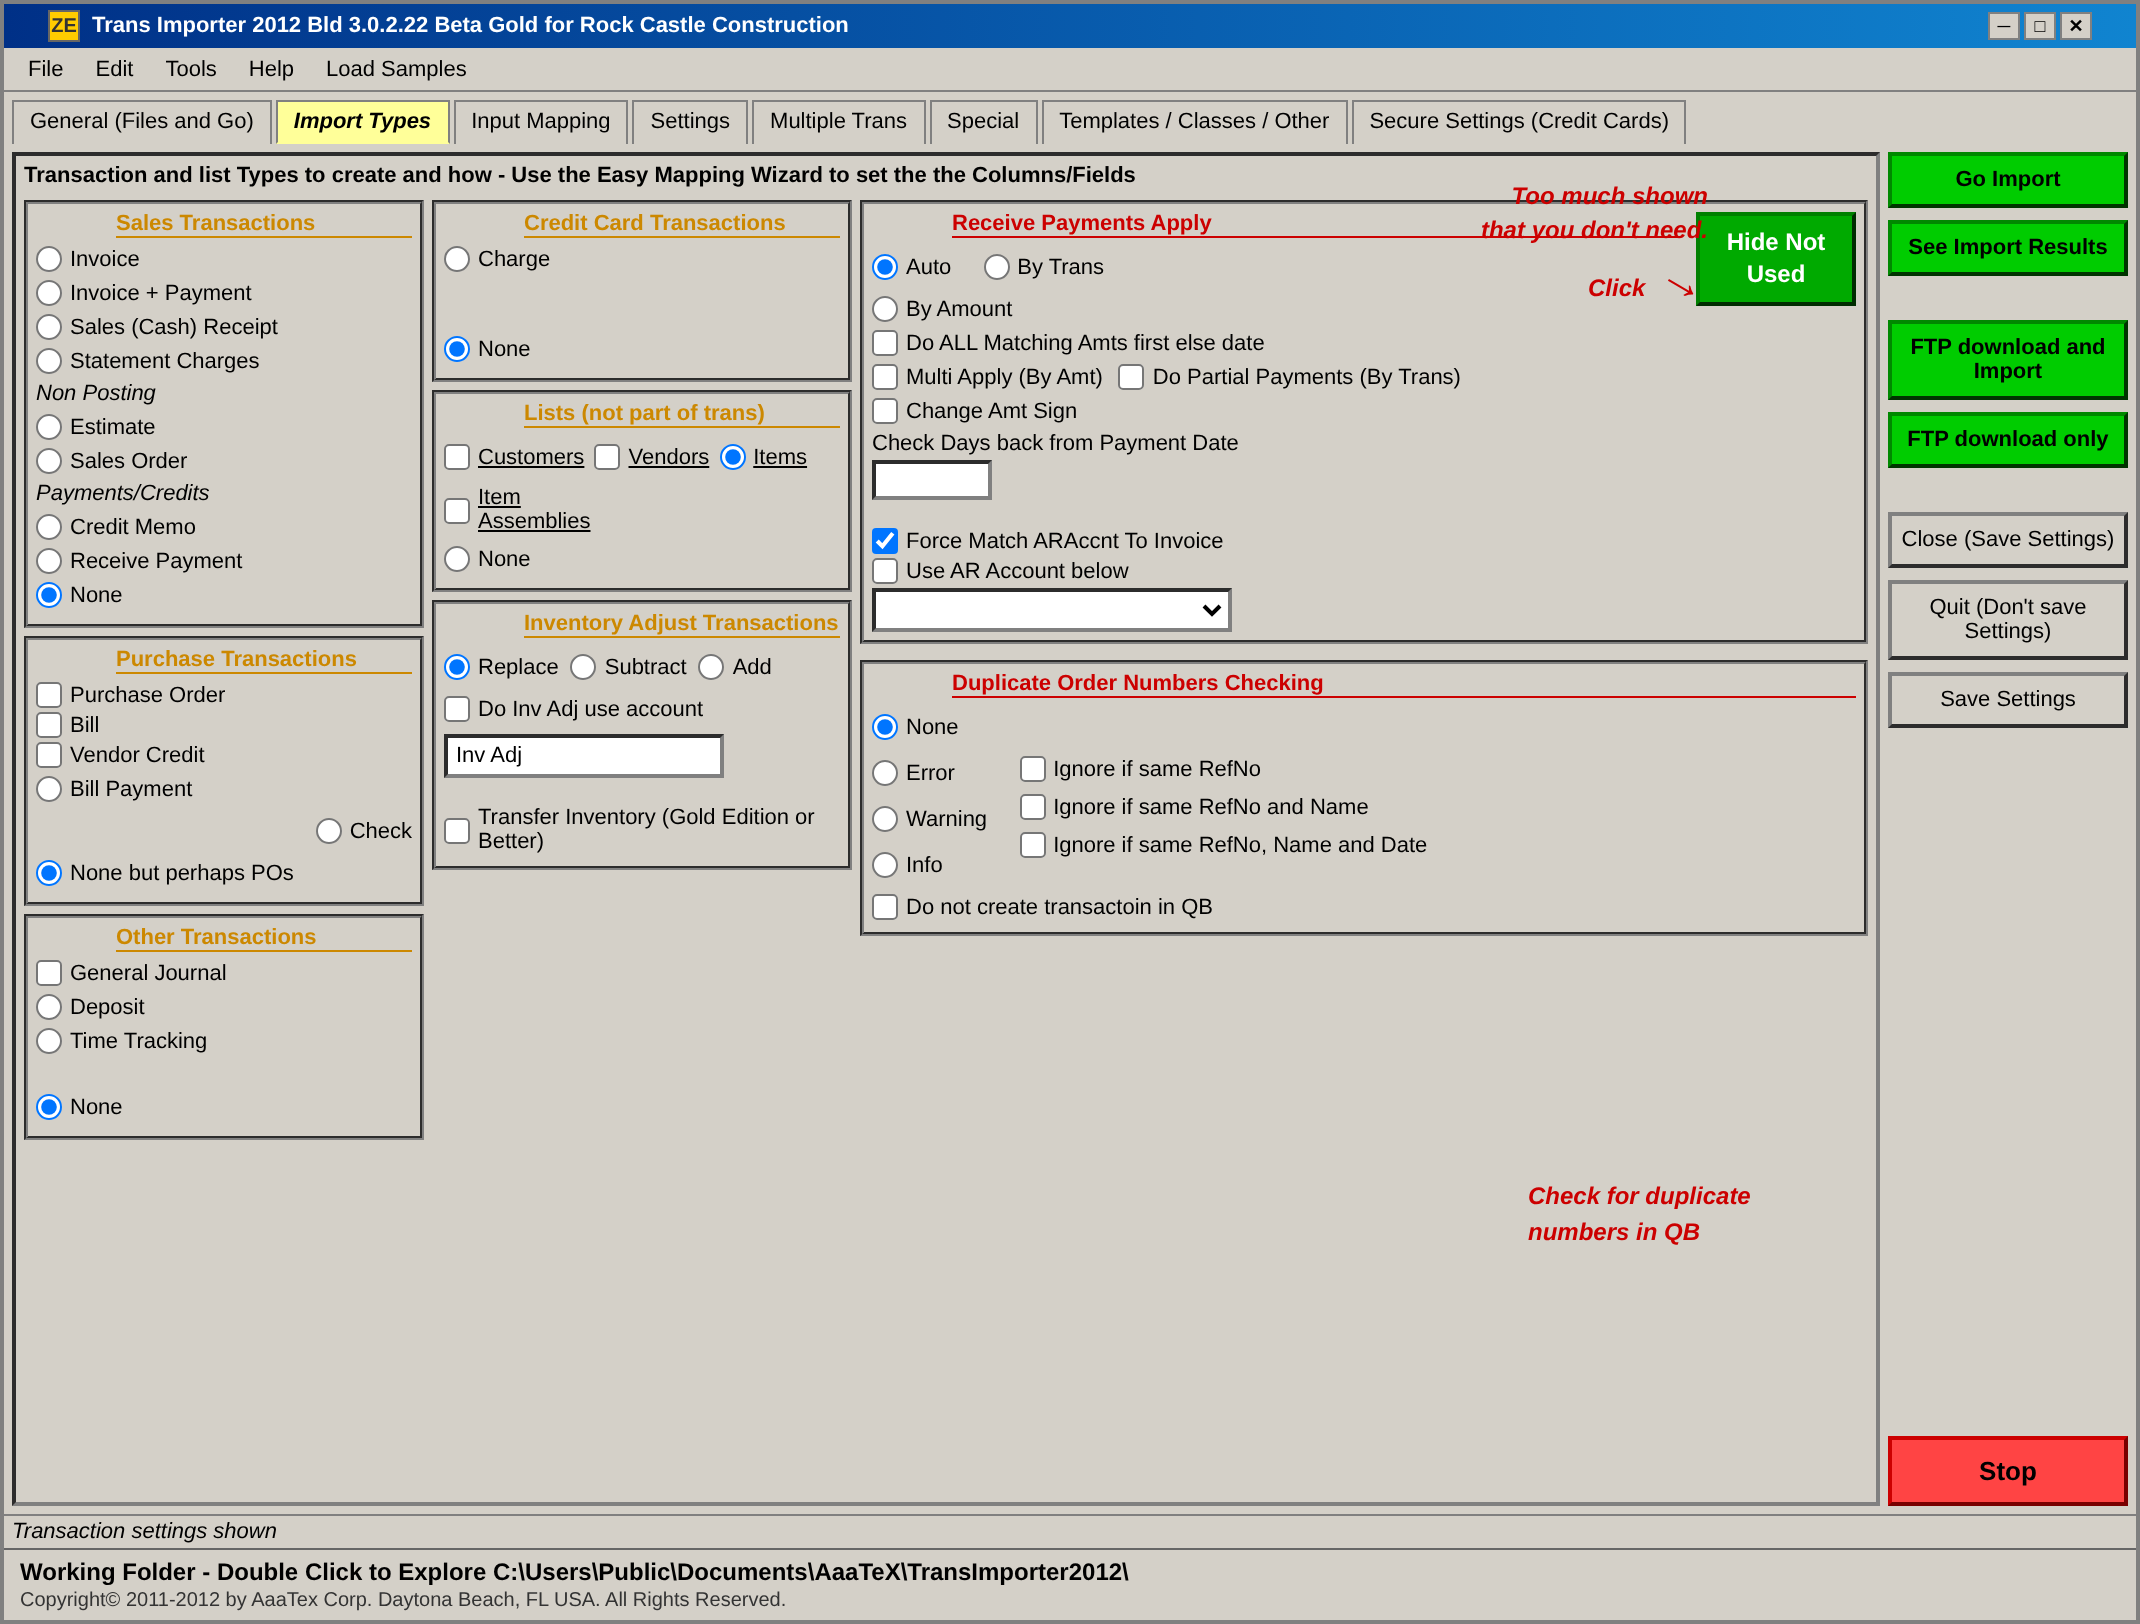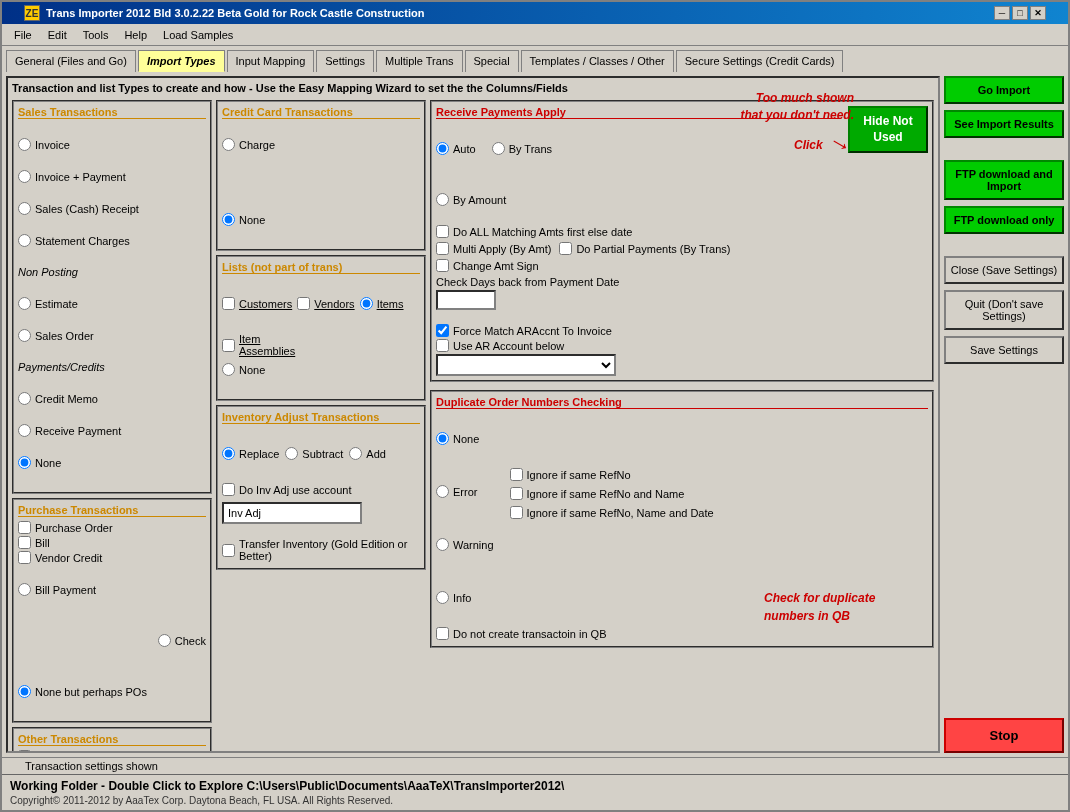--- a/index.html
+++ b/index.html
@@ -27,43 +27,43 @@
     .main-panel-header b { font-weight: bold; }
 
     .columns-area { display: flex; gap: 4px; height: calc(100% - 20px); }
 
     .column { display: flex; flex-direction: column; gap: 4px; }
     .column-left { width: 200px; }
     .column-middle { width: 210px; }
     .column-right { flex: 1; }
 
     .section { border: 2px groove #808080; padding: 4px; background: #d4d0c8; }
-    .section-title { font-weight: bold; color: #000080; background: #d4d0c8; margin-bottom: 4px; font-size: 11px; border-bottom: 1px solid #000080; }
+    .section-title { font-weight: bold; color: #000080; background: #d4d0c8; margin-bottom: 4px; font-size: 11px; border-bottom: 1px solid #000080; margin-left: 40px; }
     .section-title.yellow { color: #cc8800; border-bottom: 1px solid #cc8800; }
 
-    .radio-item { display: flex; align-items: center; gap: 4px; margin: 19px 0; font-size: 11px; cursor: pointer; }
+    .radio-item { display: flex; align-items: center; gap: 4px; margin: 4px 0; font-size: 11px; cursor: pointer; }
     .radio-item input[type=radio] { margin: 0; cursor: pointer; }
     .checkbox-item { display: flex; align-items: center; gap: 4px; margin: 2px 0; font-size: 11px; cursor: pointer; }
     .checkbox-item input[type=checkbox] { margin: 0; cursor: pointer; }
 
     .non-posting { font-style: italic; font-size: 11px; margin: 2px 0 2px 0; }
 
     .hide-not-used-btn { background: #00aa00; color: white; font-weight: bold; padding: 6px 8px; border: 2px outset #008000; cursor: pointer; font-size: 12px; width: 80px; text-align: center; line-height: 1.3; }
 
     .text-input { border: 2px inset #808080; background: white; padding: 2px 4px; font-size: 11px; width: 60px; height: 20px; }
 
     .select-input { border: 2px inset #808080; background: white; padding: 2px 2px; font-size: 11px; width: 180px; height: 22px; }
 
     .right-panel { width: 120px; display: flex; flex-direction: column; gap: 6px; }
 
     .btn-green { background: #00cc00; color: black; border: 2px outset #008800; padding: 6px 4px; cursor: pointer; font-size: 11px; font-weight: bold; text-align: center; width: 100%; }
     .btn-gray { background: #d4d0c8; color: black; border: 2px outset #808080; padding: 6px 4px; cursor: pointer; font-size: 11px; text-align: center; width: 100%; }
     .btn-red { background: #ff4444; color: black; border: 2px outset #cc0000; padding: 8px 4px; cursor: pointer; font-size: 13px; font-weight: bold; text-align: center; width: 100%; }
 
-    .status-bar { background: #d4d0c8; border-top: 1px solid #808080; padding: 2px 23px; font-size: 11px; }
+    .status-bar { background: #d4d0c8; border-top: 1px solid #808080; padding: 2px 4px; font-size: 11px; font-style: italic; }
 
     .footer { background: #d4d0c8; padding: 4px 8px; border-top: 1px solid #666; font-size: 11px; }
     .footer-path { font-weight: bold; font-size: 12px; margin-bottom: 2px; }
     .footer-copy { font-size: 10px; color: #333; }
 
     .inv-adj-input { border: 2px inset #808080; background: white; padding: 2px 4px; font-size: 11px; width: 140px; height: 22px; margin-top: 4px; }
 
     .lists-two-col { display: grid; grid-template-columns: 1fr 1fr 1fr; gap: 2px; text-decoration: underline; }
 
     .duplicate-section { margin-top: 4px; }

